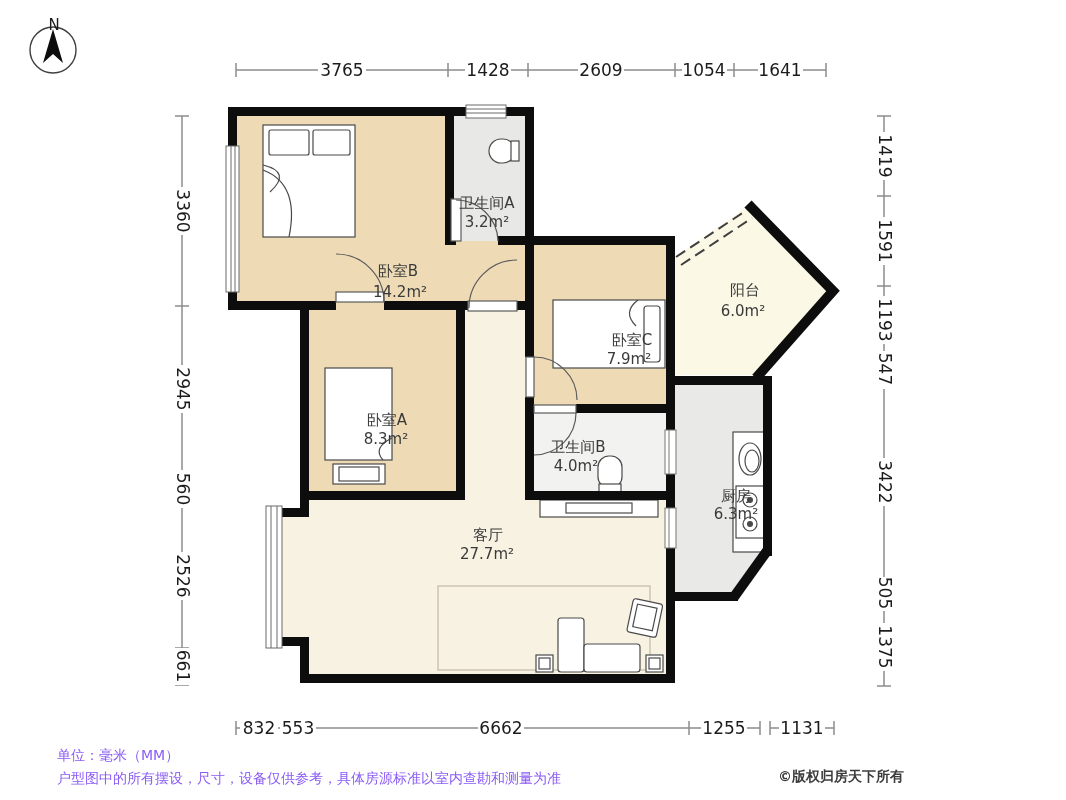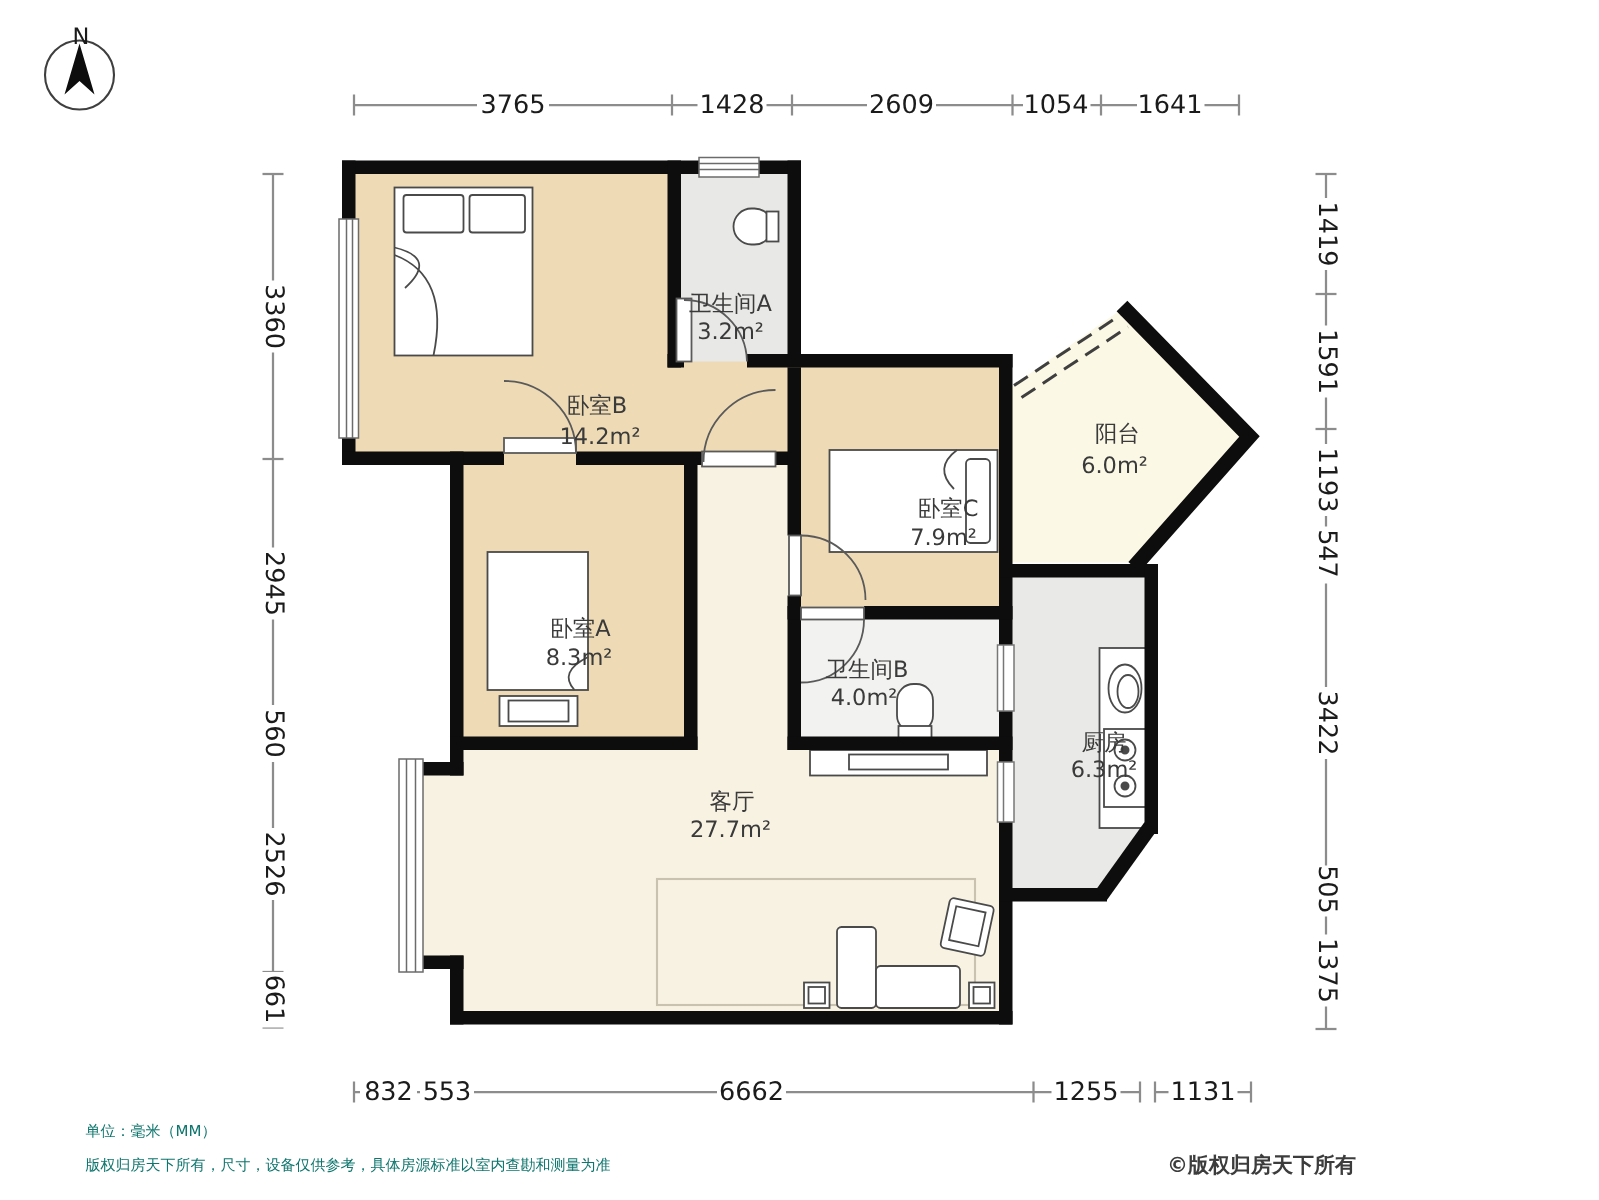--- a/index.html
+++ b/index.html
@@ -2,21 +2,21 @@
 <html><head>
 <meta charset="utf-8">
 <style>
   html,body{margin:0;padding:0;background:#fff;}
   body{font-family:"DejaVu Sans","Liberation Sans",sans-serif;}
   #stage{position:relative;width:1066px;height:800px;background:#ffffff;overflow:hidden;}
   #plan-svg{position:absolute;left:0;top:0;}
   .dim-text{font-size:17px;fill:#1b1b1b;}
   .room-name{font-size:15px;fill:#3a3a3a;font-weight:500;}
   .room-area{font-size:15px;fill:#3a3a3a;}
-  .footer-line{position:absolute;font-size:10px;color:#0f766e;white-space:nowrap;}
+  .footer-line{position:absolute;font-size:14px;color:#8b5cf6;white-space:nowrap;}
   .copyright{position:absolute;font-size:14px;color:#3c3c3c;white-space:nowrap;}
   svg text{dominant-baseline:middle;}
 </style>
 </head>
 <body>
 
 <div id="stage">
   <svg id="plan-svg" width="1066" height="742" viewBox="0 0 1066 742">
 
     <g>
@@ -302,15 +302,15 @@
     </g>
 
     <g>
       <circle cx="53" cy="50" r="23" fill="none" stroke="#3f3f3f" stroke-width="1.4"></circle>
       <polygon points="53,29 43,63 53,54 63,63" fill="#0d0d0d"></polygon>
       <text x="54" y="25" text-anchor="middle" font-size="15" fill="#1b1b1b">N</text>
     </g>
   </svg>
 
   <div class="footer-line" style="left:57px;top:747px;">单位：毫米（MM）</div>
-  <div class="footer-line" style="left:57px;top:770px;">版权归房天下所有，尺寸，设备仅供参考，具体房源标准以室内查勘和测量为准</div>
+  <div class="footer-line" style="left:57px;top:770px;">户型图中的所有摆设，尺寸，设备仅供参考，具体房源标准以室内查勘和测量为准</div>
   <div class="copyright" style="left:778px;top:768px;font-weight:bold;">©版权归房天下所有</div>
 </div>
 
 </body></html>

